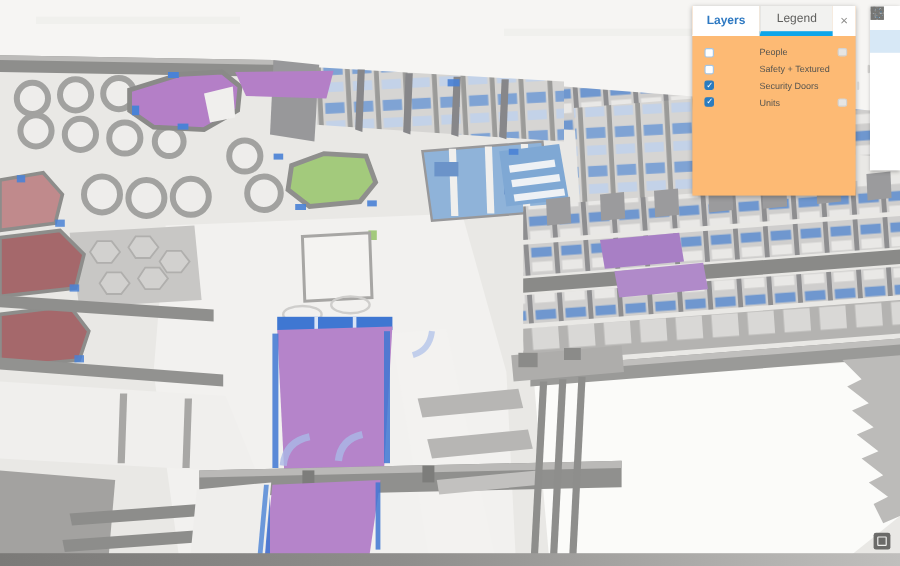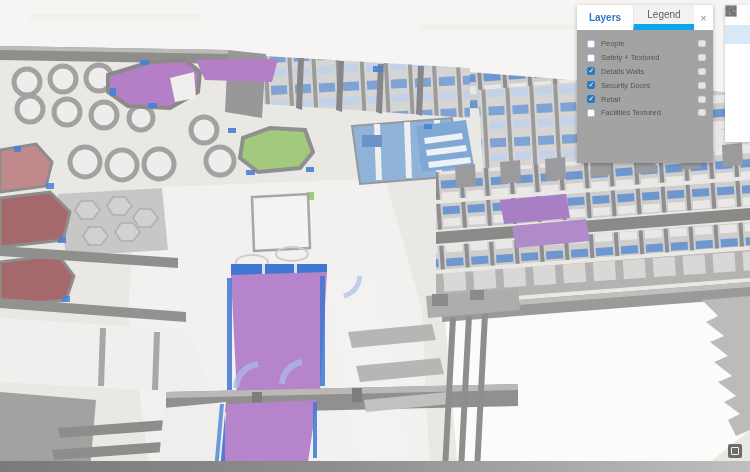--- a/index.html
+++ b/index.html
@@ -1,32 +1,32 @@
 <!DOCTYPE html>
 <html><head>
 <meta charset="utf-8">
 <style>
   html,body{margin:0;padding:0;}
   body{font-family:"Liberation Sans",sans-serif;}
   .stage{position:relative;width:750px;height:472px;overflow:hidden;background:#f6f5f3;}
   .stage svg{position:absolute;left:0;top:0;}
 
   
-  .panel{position:absolute;left:577px;top:5px;width:136px;height:158px;background:#a3a3a3;
+  .panel{position:absolute;left:577px;top:5px;width:136px;height:158px;background:#fdba74;
          box-shadow:0 1px 4px rgba(0,0,0,.28);z-index:10;}
   .tabs{display:flex;height:25px;align-items:stretch;}
   .tab{display:flex;align-items:center;justify-content:center;font-size:10px;color:#5e5e5c;
-       background:#f2f2f0;border-bottom:6px solid #0ea5e9;border-left:1px solid #e3e3e1;cursor:pointer;}
+       background:#f2f2f0;border-bottom:4px solid #0ea5e9;border-left:1px solid #e3e3e1;cursor:pointer;}
   .tab.first{width:56px;border-left:none;}
   .tab.second{width:60px;}
   .tab.active{background:#fff;color:#2e79c2;font-weight:bold;border-bottom:1px solid #fff;}
   .tab-close{width:19px;display:flex;align-items:center;justify-content:center;color:#8a8a88;
              font-size:11px;background:#fff;cursor:pointer;}
   .rows{padding:7px 7px 0 10px;}
-  .layer-row{display:flex;align-items:center;height:13.8px;}
+  .layer-row{display:flex;align-items:center;height:13.8px;gap:32px;}
   .cb{width:8px;height:8px;border:1px solid #a5c6e4;border-radius:2px;background:#fff;
       box-sizing:border-box;flex:0 0 auto;position:relative;cursor:pointer;}
   .cb.checked{background:#2a7cc0;border-color:#2a7cc0;}
   .cb.checked::after{content:"✓";position:absolute;left:0.5px;top:-1.5px;color:#fff;font-size:7px;}
   .lbl{font-size:7.5px;color:#55544f;margin-left:6px;white-space:nowrap;}
   .opt{margin-left:auto;width:8px;height:7px;background:#e6e5e3;border:1px solid #d4d3d1;
        border-radius:2px;box-sizing:border-box;cursor:pointer;}
 
   
   .toolbar{position:absolute;left:725px;top:5px;width:25px;background:#fff;z-index:10;
@@ -287,36 +287,26 @@
         <span class="lbl">People</span>
         <span class="opt"></span>
       </div>
       <div class="layer-row">
         <span class="cb"></span>
         <span class="lbl">Safety + Textured</span>
         <span class="opt"></span>
       </div>
       <div class="layer-row">
         <span class="cb checked"></span>
-        <span class="lbl">Details Walls</span>
-        <span class="opt"></span>
-      </div>
-      <div class="layer-row">
-        <span class="cb checked"></span>
         <span class="lbl">Security Doors</span>
         <span class="opt"></span>
       </div>
       <div class="layer-row">
         <span class="cb checked"></span>
-        <span class="lbl">Retail</span>
-        <span class="opt"></span>
-      </div>
-      <div class="layer-row">
-        <span class="cb"></span>
-        <span class="lbl">Facilities Textured</span>
+        <span class="lbl">Units</span>
         <span class="opt"></span>
       </div>
     </div>
   </div>
 
   <div class="toolbar">
     <div class="tbtn">
       <svg width="12" height="12" viewBox="0 0 12 12">
           <circle cx="5" cy="5" r="3.4" fill="none" stroke="#767674" stroke-width="1.4"></circle>
           <line x1="7.6" y1="7.6" x2="11" y2="11" stroke="#767674" stroke-width="1.4"></line>

